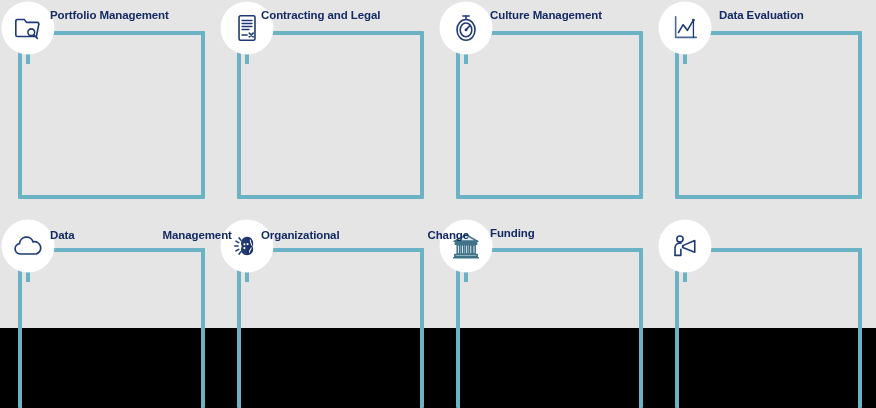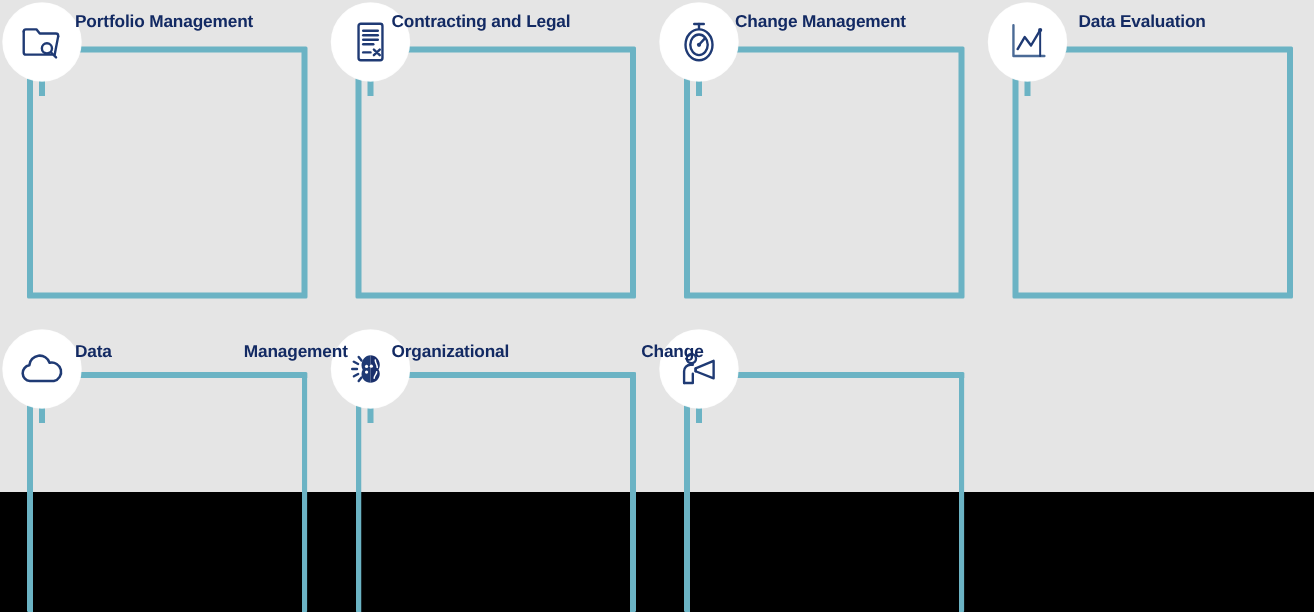--- a/index.html
+++ b/index.html
@@ -178,21 +178,21 @@
       <div class="badge">
         <svg width="30" height="30" viewBox="0 0 32 32" fill="none" stroke="#1f3a74" stroke-width="1.7" stroke-linecap="round" stroke-linejoin="round">
           <line x1="12.6" y1="3.2" x2="19.4" y2="3.2"></line>
           <line x1="16" y1="3.2" x2="16" y2="6.4"></line>
           <ellipse cx="16" cy="18" rx="9.6" ry="11"></ellipse>
           <ellipse cx="16" cy="18" rx="6.2" ry="7.3"></ellipse>
           <circle cx="16" cy="18" r="1.5" fill="#1f3a74" stroke="none"></circle>
           <line x1="16" y1="18" x2="20" y2="13.6"></line>
         </svg>
       </div>
-      <div class="title">Change Management</div>
+      <div class="title">Culture Management</div>
     </div>
 
     <div class="panel row1 c4">
       <div class="frame"></div>
       <div class="stem"></div>
       <div class="badge">
         <svg width="30" height="30" viewBox="0 0 32 32" fill="none" stroke="#1f3a74" stroke-width="1.7" stroke-linecap="round" stroke-linejoin="round">
           <polyline points="6,4 6,26 28,26" stroke="#4a6a96"></polyline>
           <polyline points="9,21 14,12.5 18.5,18.5 25,7.5"></polyline>
           <circle cx="25" cy="7.5" r="1.5" fill="#1f3a74" stroke="none"></circle>
@@ -244,20 +244,41 @@
           </g>
         </svg>
       </div>
       <div class="title two-line">
         <span>Organizational</span>
           <br>
         <span>Change</span>
       </div>
     </div>
 
+    <div class="panel row2 c3">
+      <div class="frame"></div>
+      <div class="stem"></div>
+      <div class="badge">
+        <svg width="30" height="30" viewBox="0 0 32 32" fill="none" stroke="#3f7286" stroke-width="1.6" stroke-linecap="round" stroke-linejoin="round">
+          <path d="M16 4 L28.5 11 H3.5 Z" fill="#e8eef2"></path>
+          <line x1="3.5" y1="11" x2="28.5" y2="11"></line>
+          <rect x="4.6" y="12.4" width="22.8" height="1.8" fill="#e8eef2"></rect>
+          <g>
+            <rect x="6.6" y="14.8" width="2.6" height="9.6" fill="#e8eef2"></rect>
+            <rect x="11" y="14.8" width="2.6" height="9.6" fill="#e8eef2"></rect>
+            <rect x="15.4" y="14.8" width="2.6" height="9.6" fill="#e8eef2"></rect>
+            <rect x="19.8" y="14.8" width="2.6" height="9.6" fill="#e8eef2"></rect>
+            <rect x="23.2" y="14.8" width="2.6" height="9.6" fill="#e8eef2"></rect>
+          </g>
+          <rect x="4" y="25" width="24" height="2.2" fill="#e8eef2"></rect>
+          <line x1="2.8" y1="28.6" x2="29.2" y2="28.6"></line>
+        </svg>
+      </div>
+      <div class="title">Funding</div>
+    </div>
 
     <div class="panel row2 c4">
       <div class="frame"></div>
       <div class="stem"></div>
       <div class="badge">
         <svg width="30" height="30" viewBox="0 0 32 32" fill="none" stroke="#1f3a74" stroke-width="1.7" stroke-linecap="round" stroke-linejoin="round">
           <circle cx="10.6" cy="8.6" r="3.3"></circle>
           <path d="M5.4 26 V17.6 A4.6 4.6 0 0 1 10 13 h1.6"></path>
           <path d="M5.4 26 H11.6 V19.4"></path>
           <path d="M13.6 15.6 L26.4 10.2 V22.6 L13.6 17.6 Z"></path>

